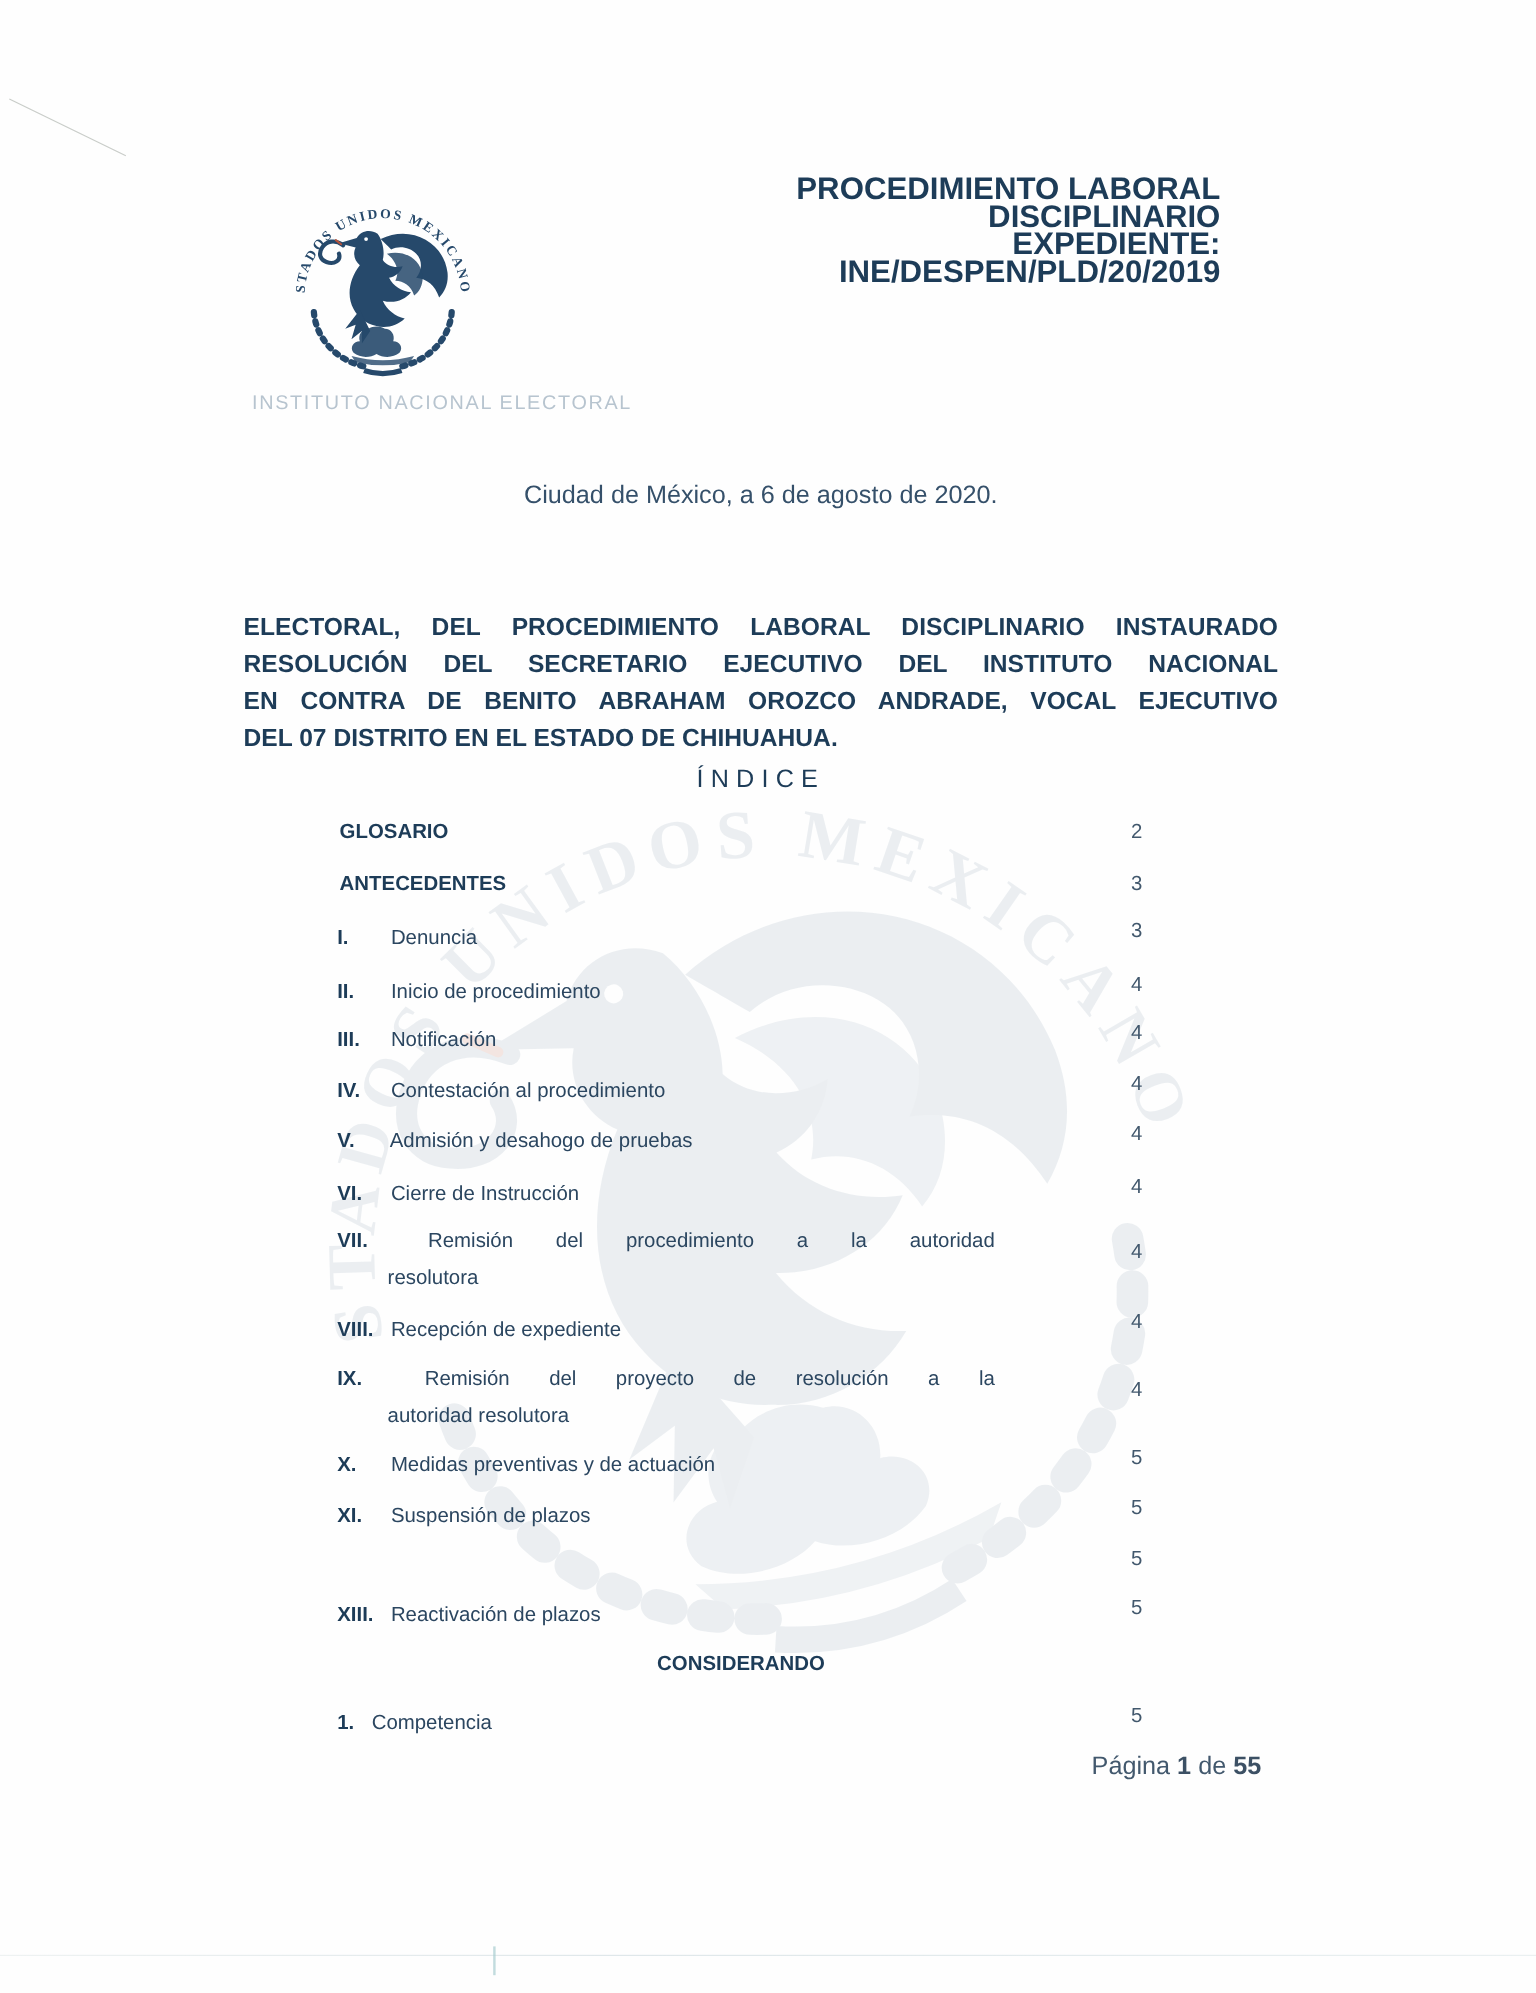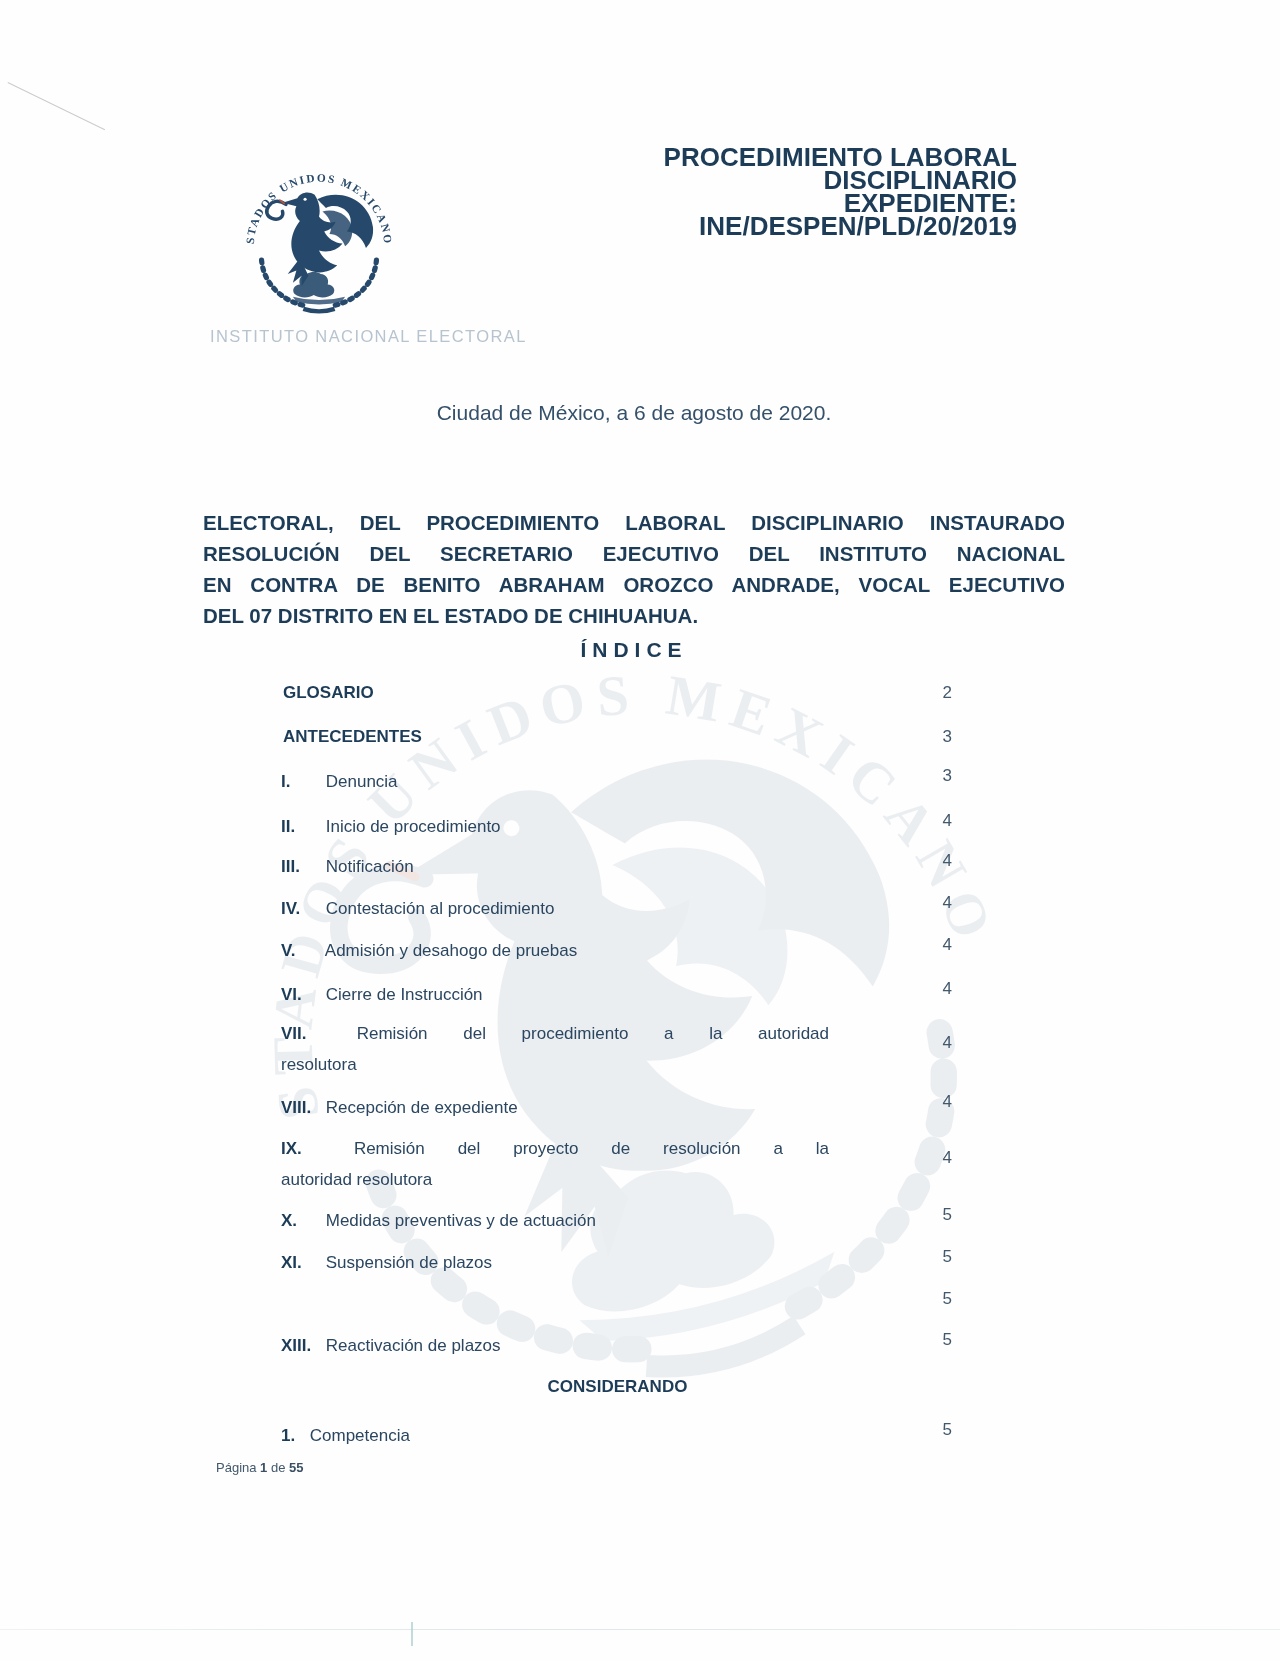--- a/index.html
+++ b/index.html
@@ -60,37 +60,37 @@
   .resolution{
     left:203px;top:507px;width:862px;
     font-weight:700;font-size:20.5px;color:var(--ink-strong);
   }
   .res-line{line-height:31px;}
   .jl{text-align:justify;text-align-last:justify;}
 
   
   .index-title{
     left:203px;top:638px;width:862px;
-    text-align:center;font-weight:700;font-size:21px;
+    text-align:center;font-weight:400;font-size:21px;
     letter-spacing:6px;color:var(--ink-strong);
   }
   .index-list{left:203px;top:5px;width:749px;height:1661px;font-size:17px;}
   .idx-row{position:absolute;left:0;width:100%;}
   .idx-section{margin-left:80px;font-weight:700;color:var(--ink-strong);}
   .idx-l1{margin-left:78px;width:548px;line-height:31px;color:var(--ink);}
-  .idx-l2{margin-left:78px;line-height:31px;color:var(--ink);}
+  .idx-l2{margin-left:120px;line-height:31px;color:var(--ink);}
   .idx-num{display:inline-block;min-width:40px;font-weight:700;color:var(--ink-strong);}
   .idx-num.narrow{min-width:24px;}
   .idx-page{position:absolute;right:0;top:0;width:46px;text-align:right;color:var(--ink-num);}
   .idx-row.two .idx-page{top:15px;}
 
   
   .page-footer{
-    left:216px;top:1460px;width:862px;
-    text-align:left;font-size:13px;color:var(--ink-num);
+    left:189px;top:1460px;width:862px;
+    text-align:right;font-size:21px;color:var(--ink-num);
   }
   .page-footer b{color:#3c5064;}
 
   
   .scratch{
     left:8px;top:82px;width:108px;height:1px;
     background:#c9cdc9;transform:rotate(26deg);transform-origin:left top;
   }
   .scan-line{
     left:0;top:1629px;width:1280px;height:1px;

